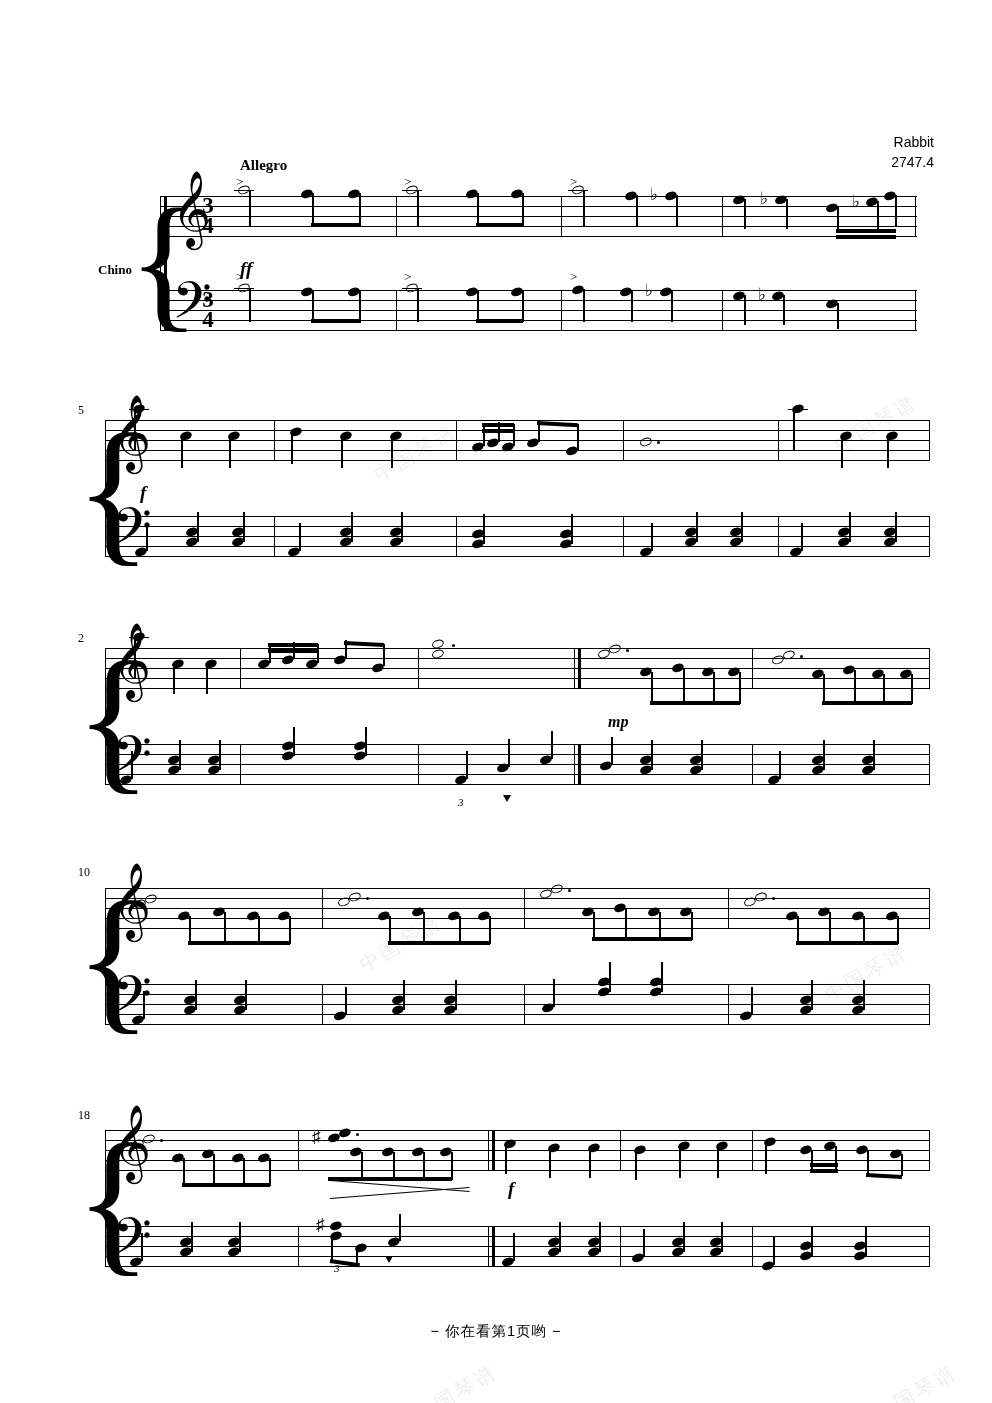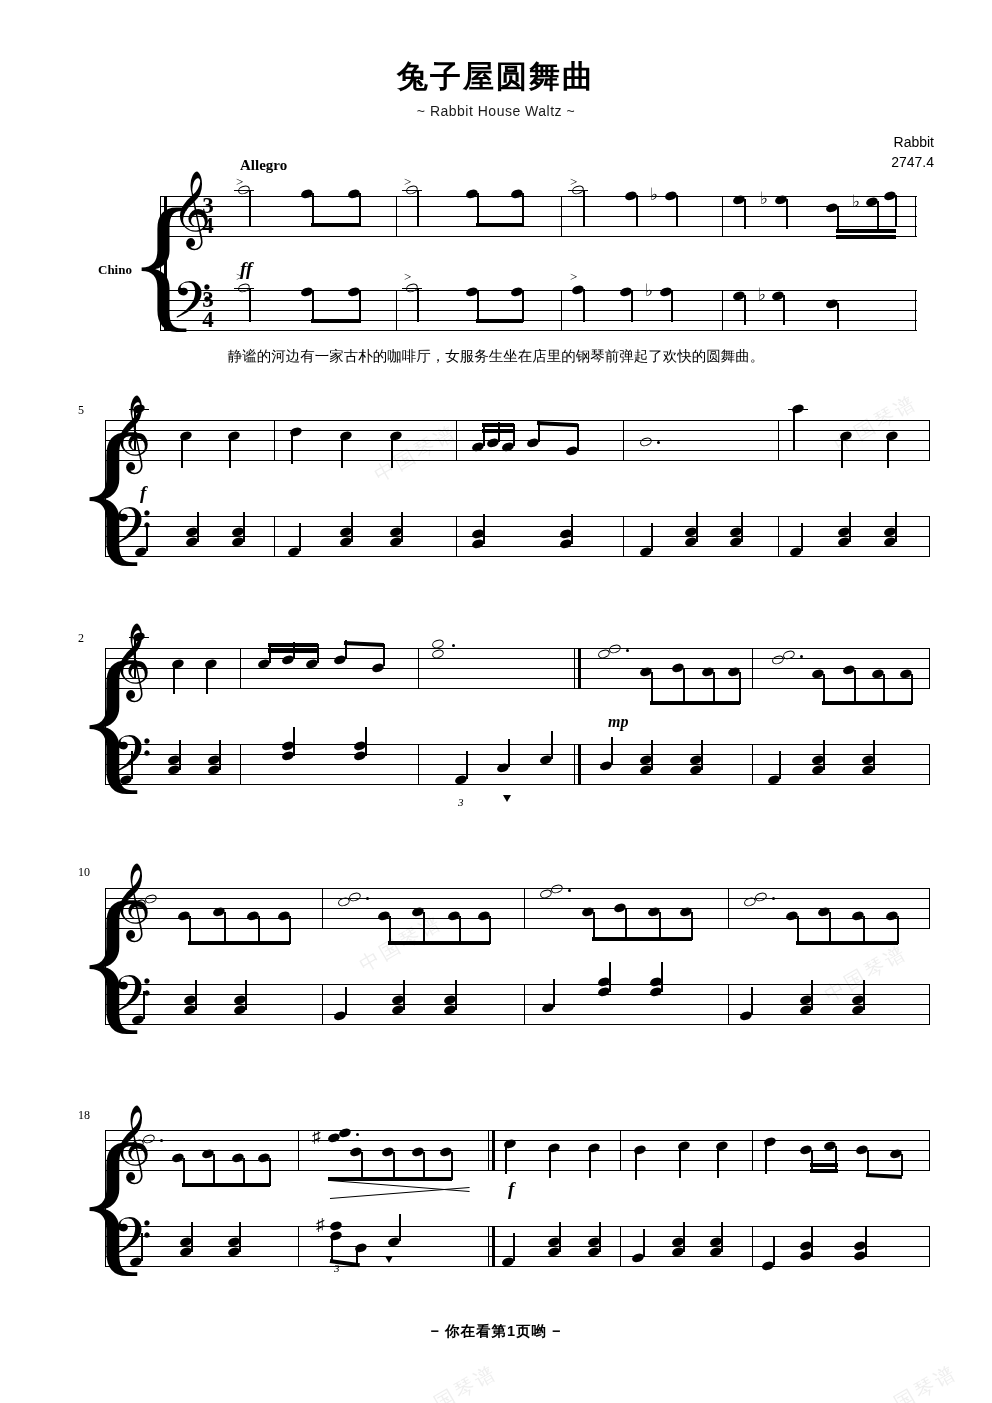--- a/index.html
+++ b/index.html
@@ -5,21 +5,21 @@
   html,body{margin:0;padding:0;background:#fff;}
   body{width:992px;height:1403px;position:relative;font-family:"Liberation Sans",sans-serif;overflow:hidden;}
   .sheet{position:absolute;inset:0;background:#fff;}
   
   .title{position:absolute;top:56px;left:0;width:992px;text-align:center;font-family:"Liberation Serif",serif;font-weight:bold;font-size:31px;letter-spacing:2px;color:#000;}
   .subtitle{position:absolute;top:103px;left:0;width:992px;text-align:center;font-size:14px;color:#1a1a1a;letter-spacing:.5px;}
   .composer{position:absolute;top:132px;right:58px;text-align:right;font-size:14px;line-height:20px;color:#000;}
   .tempo{position:absolute;top:157px;left:240px;font-family:"Liberation Serif",serif;font-weight:bold;font-size:15px;font-style:normal;}
   .inst{position:absolute;top:262px;left:98px;font-family:"Liberation Serif",serif;font-weight:bold;font-size:13px;}
   .lyricline{position:absolute;top:347px;left:0;width:992px;text-align:center;font-size:14.5px;color:#000;}
-  .footer{position:absolute;top:1322px;left:0;width:992px;text-align:center;font-size:14.5px;color:#000;letter-spacing:1px;font-weight:bold;}
+  .footer{position:absolute;top:1322px;left:0;width:992px;text-align:center;font-size:14.5px;color:#000;letter-spacing:1px;}
   .measnum{position:absolute;font-size:12px;font-family:"Liberation Serif",serif;color:#000;}
   
   .system{position:absolute;}
   .staff{position:absolute;left:0;}
   .staff .ln{position:absolute;left:0;height:1px;background:#000;}
   .bar{position:absolute;width:1px;background:#000;}
   .brace{position:absolute;font-family:"Liberation Serif",serif;color:#000;line-height:1;}
   .clef{position:absolute;font-family:"Liberation Serif",serif;color:#000;line-height:1;}
   .ts{position:absolute;font-family:"Liberation Serif",serif;font-weight:bold;font-size:23px;line-height:20px;text-align:center;}
   .dyn{position:absolute;font-family:"Liberation Serif",serif;font-style:italic;font-weight:bold;font-size:19px;}
@@ -45,22 +45,20 @@
 
 <div class="sheet">
 
   <div class="wm" style="left:370px;top:440px;">中国琴谱</div>
   <div class="wm" style="left:830px;top:410px;">中国琴谱</div>
   <div class="wm" style="left:355px;top:930px;">中国琴谱</div>
   <div class="wm" style="left:820px;top:960px;">中国琴谱</div>
   <div class="wm" style="left:410px;top:1380px;">中国琴谱</div>
   <div class="wm" style="left:870px;top:1380px;">中国琴谱</div>
 
-  <div class="title">兔子屋圆舞曲</div>
-  <div class="subtitle">~ Rabbit House Waltz ~</div>
   <div class="composer">
     <div>Rabbit</div>
     <div>2747.4</div>
   </div>
 
   <div class="tempo">Allegro</div>
   <div class="inst">Chino</div>
 
   <div class="system" style="left:0;top:0;">
 
@@ -182,21 +180,20 @@
 
     <div class="nh" style="left:733px;top:292px;"></div>
     <div class="stem" style="left:744px;top:295px;height:30px;"></div>
     <div class="acc" style="left:758px;top:286px;">♭</div>
     <div class="nh" style="left:772px;top:292px;"></div>
     <div class="stem" style="left:783px;top:295px;height:30px;"></div>
     <div class="nh" style="left:826px;top:300px;"></div>
     <div class="stem" style="left:837px;top:303px;height:26px;"></div>
   </div>
 
-  <div class="lyricline">静谧的河边有一家古朴的咖啡厅，女服务生坐在店里的钢琴前弹起了欢快的圆舞曲。</div>
 
   <div class="measnum" style="left:78px;top:403px;">5</div>
   <div class="system">
     <div class="brace" style="left:75px;top:410px;font-size:160px;">{</div>
     <div class="staff" style="left:105px;top:420px;width:825px;height:41px;">
       <div class="ln" style="top:0;width:825px;"></div>
         <div class="ln" style="top:10px;width:825px;"></div>
       <div class="ln" style="top:20px;width:825px;"></div>
         <div class="ln" style="top:30px;width:825px;"></div>
       <div class="ln" style="top:40px;width:825px;"></div>

